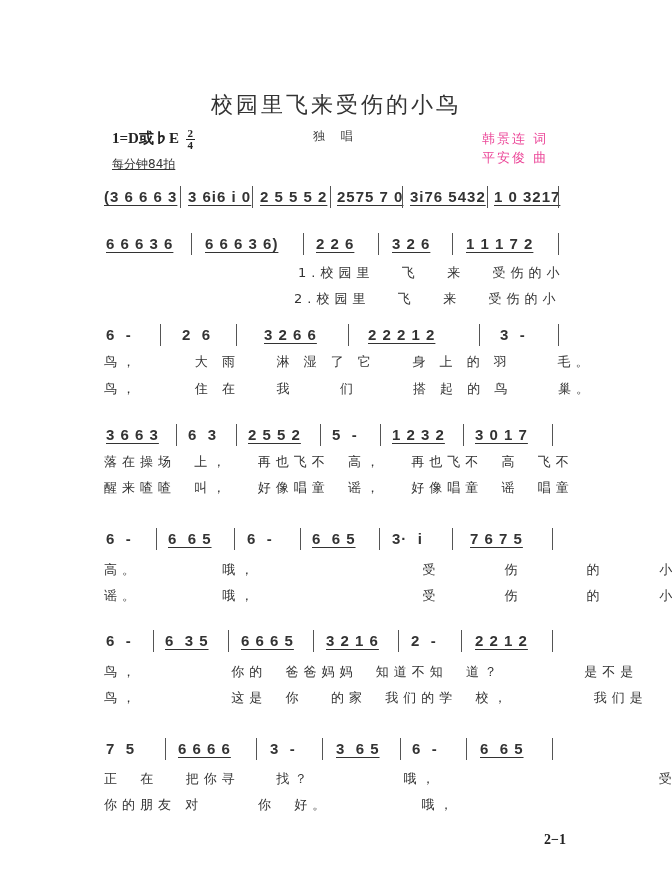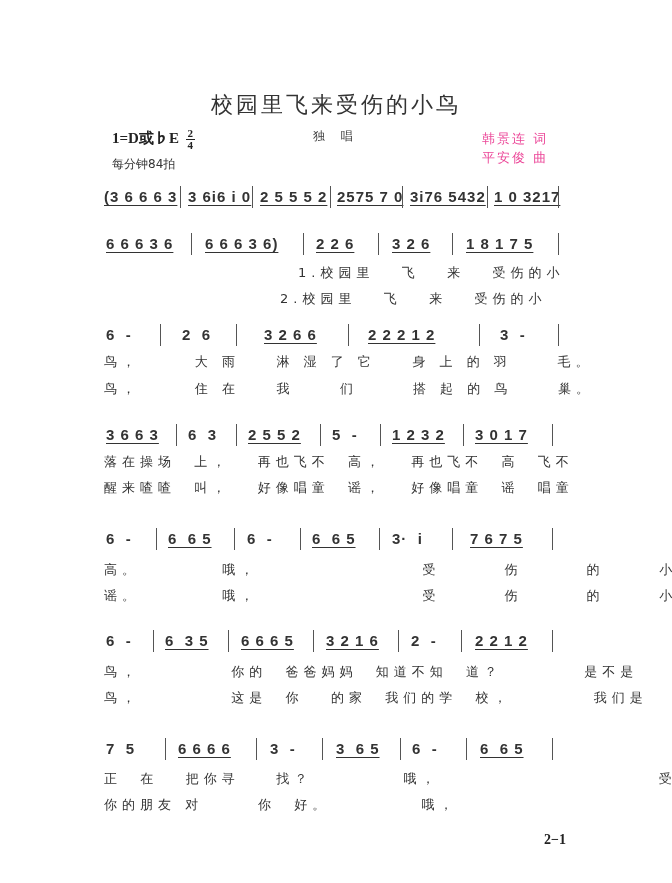--- a/index.html
+++ b/index.html
@@ -5,21 +5,21 @@
   html, body { margin: 0; padding: 0; background: #ffffff; }
   body { width: 672px; height: 883px; position: relative; overflow: hidden;
          font-family: "DejaVu Sans", sans-serif; color: #2a2a2a; }
   .abs { position: absolute; }
   .title { left: 0; width: 672px; top: 90px; text-align: center;
            font-family: "DejaVu Serif", serif; font-size: 22px; letter-spacing: 3px; color: #333; }
   .key { left: 112px; top: 128px; font-family: "Liberation Serif", serif; font-size: 15px; font-weight: bold; color: #222; }
   .timesig { display: inline-block; vertical-align: middle; text-align: center; line-height: 11px; font-size: 11px; margin-left: 3px; }
   .timesig span { display: block; }
   .timesig .bar { border-top: 1px solid #222; width: 9px; margin: 0 auto; }
-  .tempo { left: 112px; top: 156px; font-size: 12px; color: #333; }
+  .tempo { left: 112px; top: 156px; font-size: 12px; color: #333; text-decoration: underline; }
   .style { left: 313px; top: 128px; font-size: 12px; letter-spacing: 6px; color: #404040; }
   .credits { left: 482px; top: 129px; font-size: 13px; line-height: 19px; color: #ec4899; letter-spacing: 2px; }
   .row { left: 0; width: 672px; height: 22px; }
   .notes { font-family: "Liberation Sans", sans-serif; font-weight: bold; font-size: 15px; color: #333; white-space: pre; letter-spacing: 1px; }
   .measure { position: absolute; top: 0; white-space: pre; }
   .barline { position: absolute; top: -2px; width: 1px; height: 22px; background: #555; }
   .lyric { position: absolute; font-size: 13px; color: #333; white-space: pre; letter-spacing: 5px; }
   .page-num { left: 544px; top: 832px; font-family: "Liberation Serif", serif; font-weight: bold; font-size: 14px; color: #222; }
   .u { text-decoration: underline; text-underline-offset: 3px; }
 </style>
@@ -60,25 +60,25 @@
 
 <div class="abs row notes" style="top:235px">
   <span class="measure u" style="left:106px">6 6 6 3 6</span>
   <span class="barline" style="left:191px"></span>
   <span class="measure u" style="left:205px">6 6 6 3 6)</span>
   <span class="barline" style="left:303px"></span>
   <span class="measure u" style="left:316px">2 2 6</span>
   <span class="barline" style="left:378px"></span>
   <span class="measure u" style="left:392px">3 2 6</span>
   <span class="barline" style="left:452px"></span>
-  <span class="measure u" style="left:466px">1 8 1 7 5</span>
+  <span class="measure u" style="left:466px">1 1 1 7 2</span>
   <span class="barline" style="left:558px"></span>
 </div>
 <div class="lyric" style="left:298px; top:264px">1.校园里   飞   来   受伤的小</div>
-<div class="lyric" style="left:280px; top:290px">2.校园里   飞   来   受伤的小</div>
+<div class="lyric" style="left:294px; top:290px">2.校园里   飞   来   受伤的小</div>
 
 <div class="abs row notes" style="top:326px">
   <span class="measure" style="left:106px">6  -</span>
   <span class="barline" style="left:160px"></span>
   <span class="measure" style="left:182px">2  6</span>
   <span class="barline" style="left:236px"></span>
   <span class="measure u" style="left:264px">3 2 6 6</span>
   <span class="barline" style="left:348px"></span>
   <span class="measure u" style="left:368px">2 2 2 1 2</span>
   <span class="barline" style="left:479px"></span>

